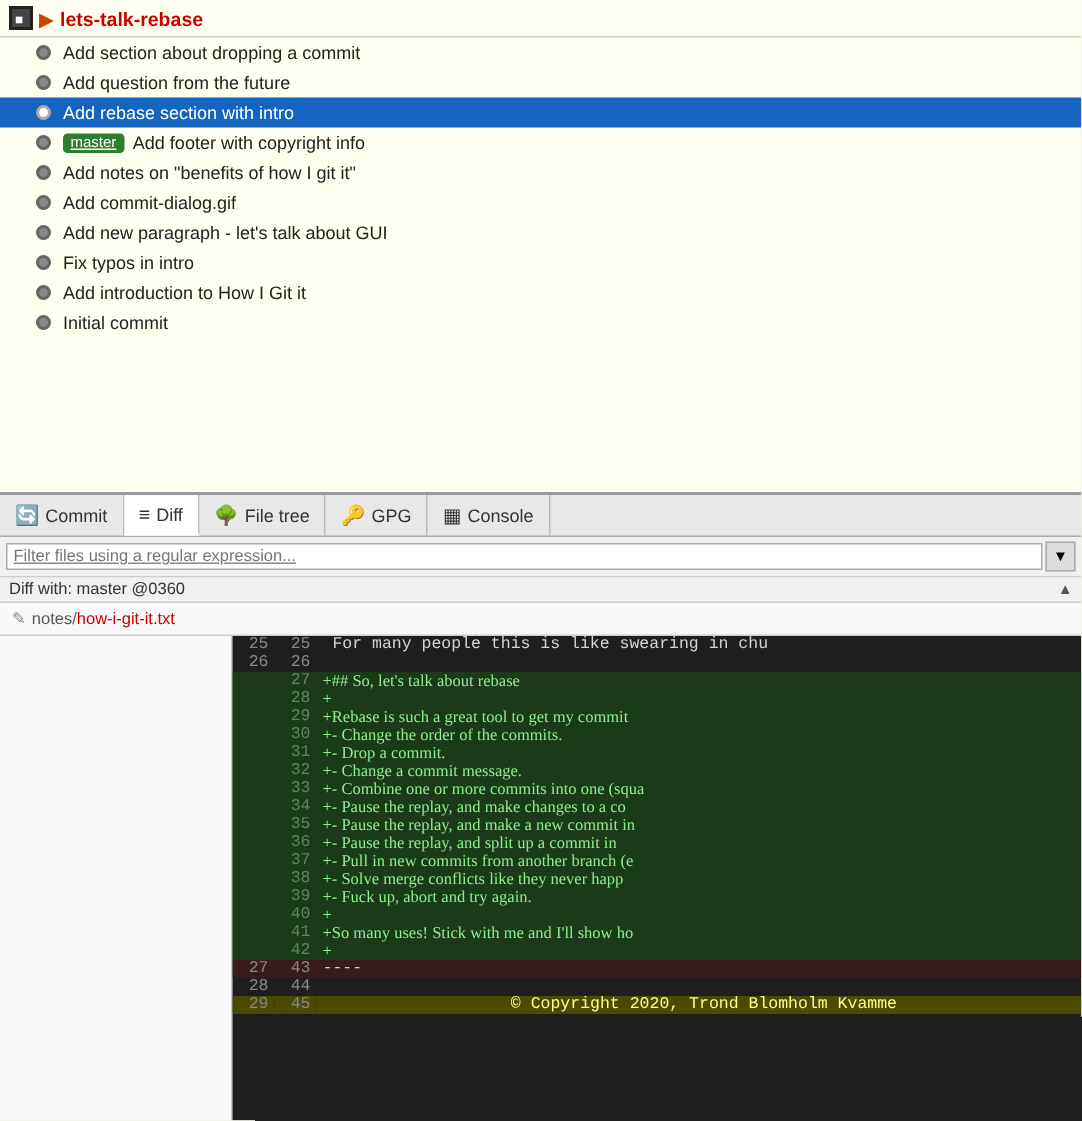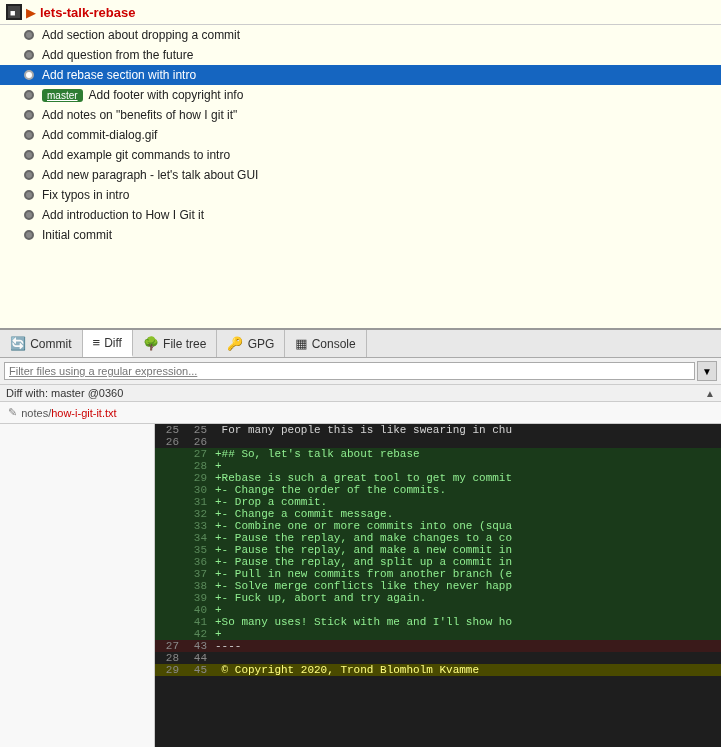--- a/index.html
+++ b/index.html
@@ -213,24 +213,24 @@
     .line-num {
       color: #888;
       text-align: right;
       width: 28px;
       user-select: none;
       font-size: 11px;
     }
     .line-content { color: #d4d4d4; font-size: 11px; }
     .line-add { background: #1a3a1a; color: #90ee90; }
     .line-add .line-num { color: #5a8a5a; }
-    .line-add .line-content { color: #90ee90; }
+    .line-add .line-content { color: #90ee90; font-family: Liberation Serif, serif; }
     .line-remove { background: #3a1a1a; color: #f08080; }
     .line-highlight-yellow { background: #4a4a00; }
-    .line-highlight-yellow .line-content { color: #ffff80; }
+    .line-highlight-yellow .line-content { color: #ffff80; text-align: center; }
   </style>
 </head>
 <body>
 
 <div id="commit-list-area">
 
   <div class="repo-header">
     <span class="repo-icon">
       <svg width="12" height="12" viewBox="0 0 12 12">
           <rect width="12" height="12" fill="#444"></rect>
@@ -262,24 +262,20 @@
       <div class="commit-item">
         <span class="commit-dot"></span>
         <span>Add notes on "benefits of how I git it"</span>
       </div>
       <div class="commit-item">
         <span class="commit-dot"></span>
         <span>Add commit-dialog.gif</span>
       </div>
       <div class="commit-item">
         <span class="commit-dot"></span>
-        <span>Add example git commands to intro</span>
-      </div>
-      <div class="commit-item">
-        <span class="commit-dot"></span>
         <span>Add new paragraph - let's talk about GUI</span>
       </div>
       <div class="commit-item">
         <span class="commit-dot"></span>
         <span>Fix typos in intro</span>
       </div>
       <div class="commit-item">
         <span class="commit-dot"></span>
         <span>Add introduction to How I Git it</span>
       </div>

